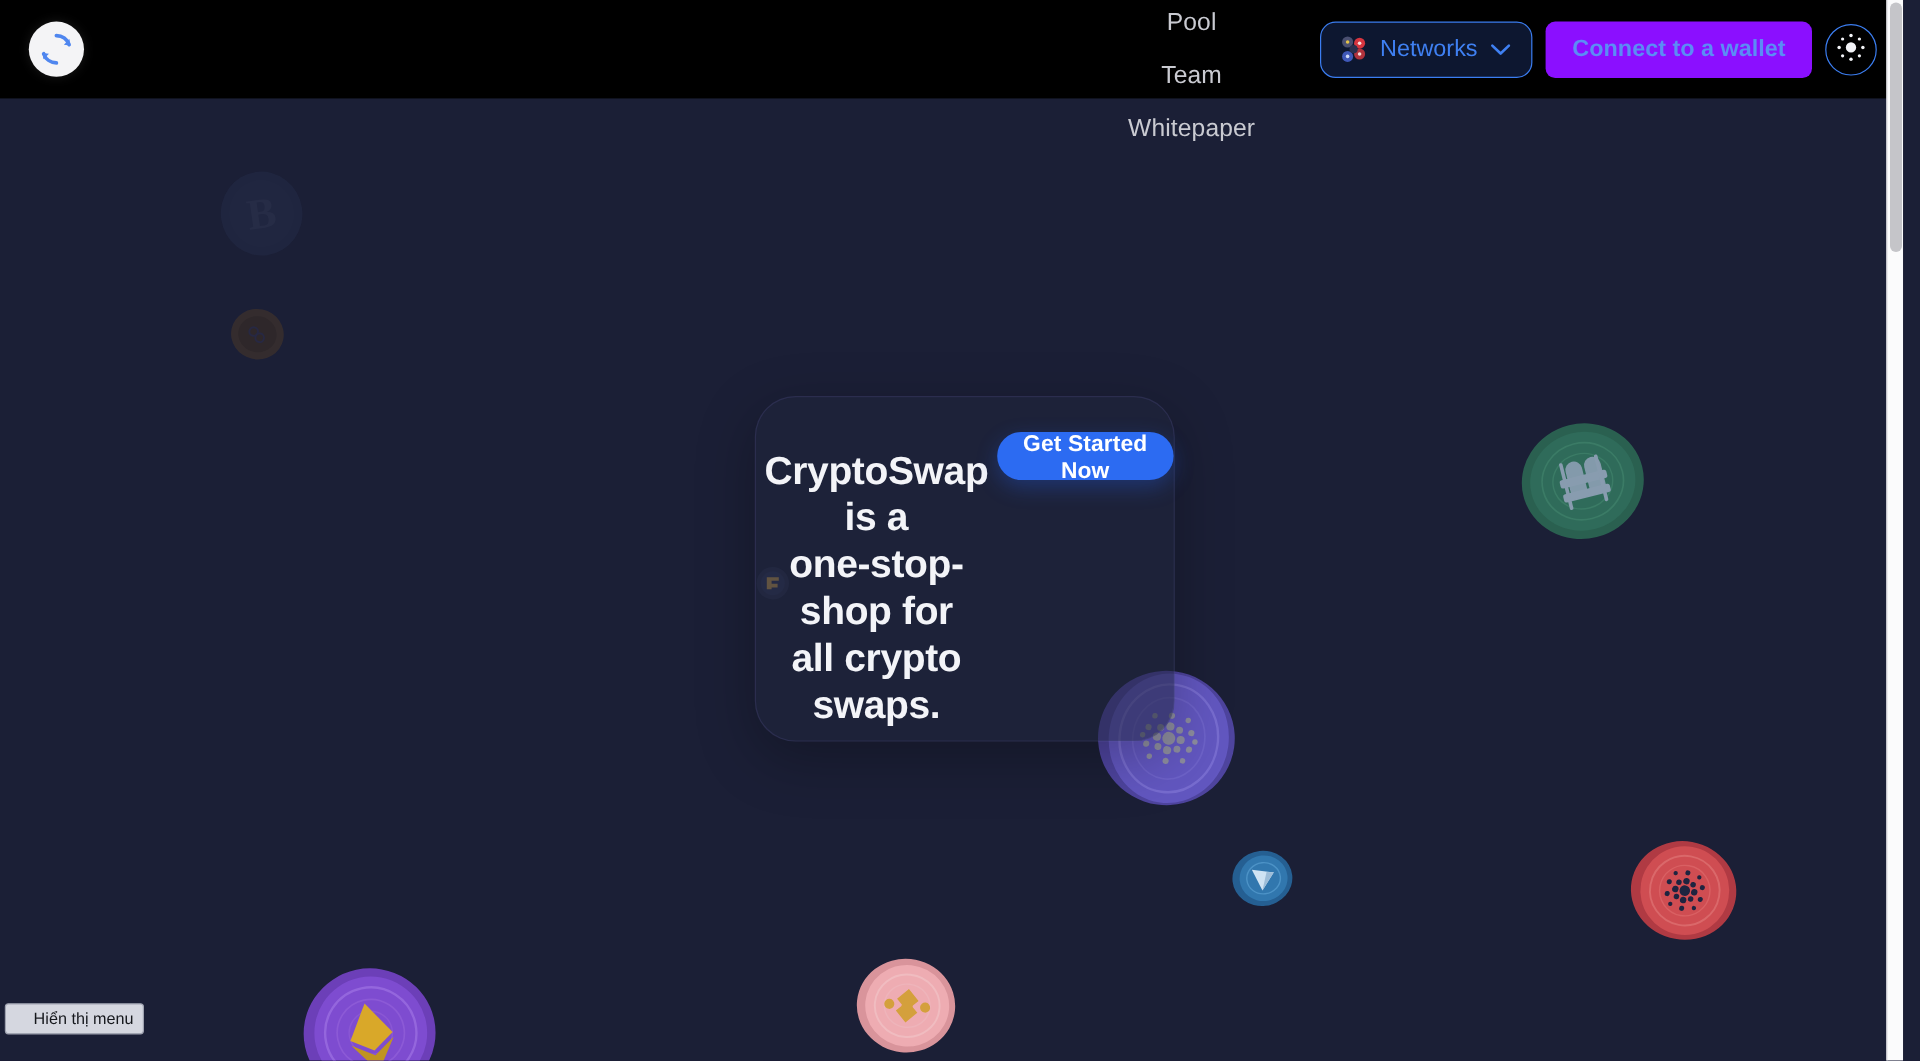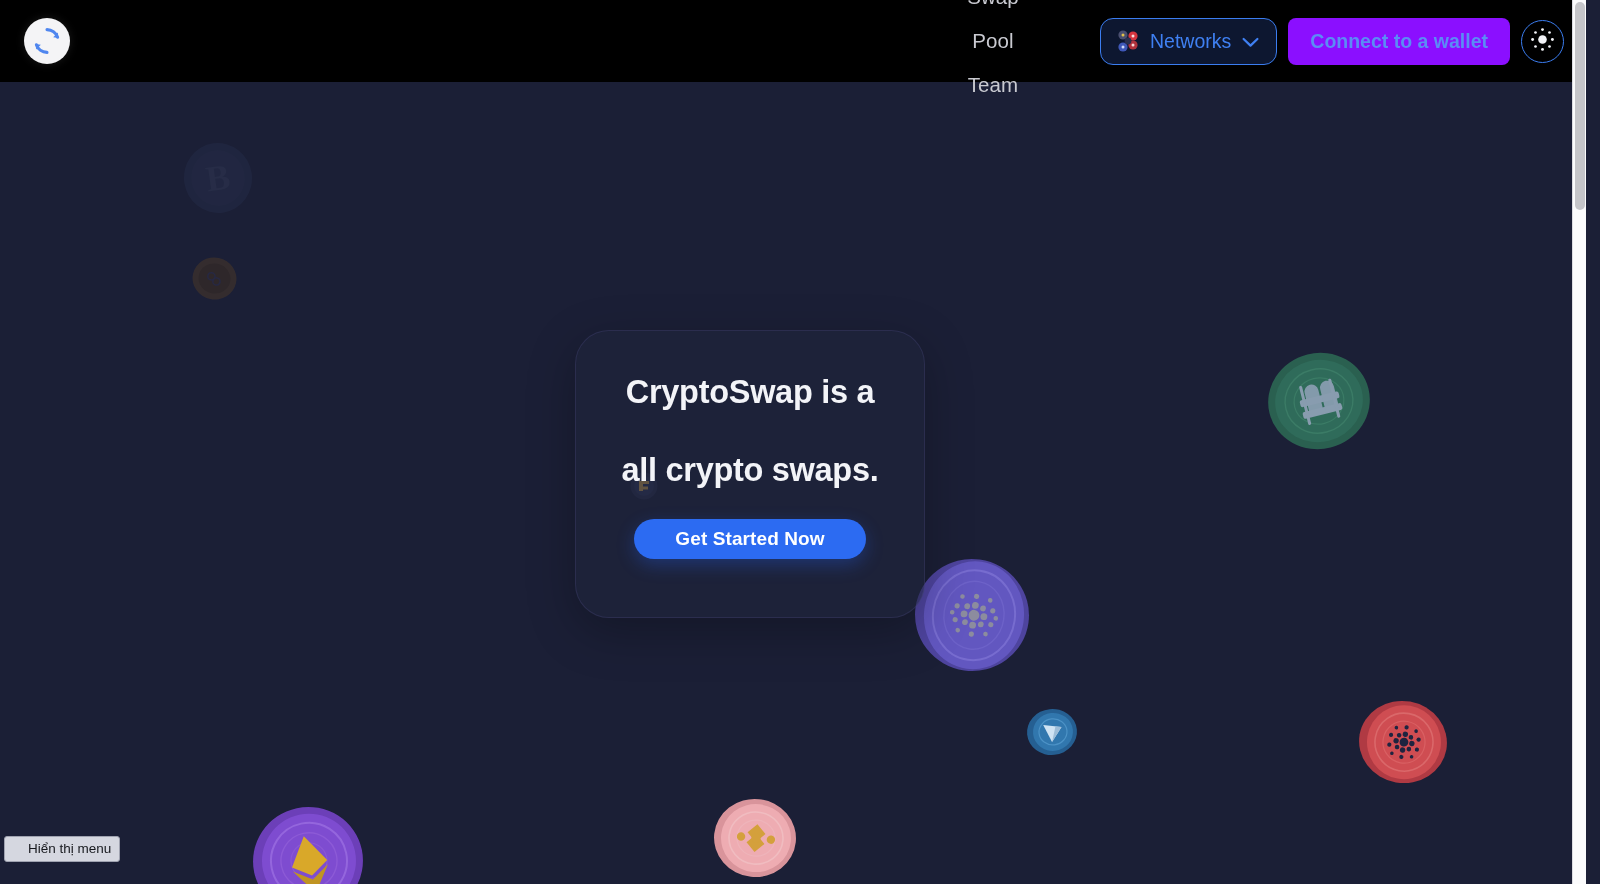--- a/index.html
+++ b/index.html
@@ -125,31 +125,31 @@
     position: relative;
     width: 100%;
     height: 802px;
     background: #1b1f36;
     overflow: hidden;
   }
 
   
   .hero-card {
     position: absolute;
-    left: 575px;
+    left: 629px;
     top: 248px;
     width: 350px;
     height: 288px;
     border-radius: 34px;
     background: rgba(31,36,60,0.55);
     border: 1px solid rgba(120,110,190,0.16);
     box-shadow: 0 14px 48px rgba(0,0,0,0.26);
     display: flex;
-    flex-direction: column;
-    align-items: center;
+    flex-direction: row;
+    align-items: flex-start;
     z-index: 20;
   }
 
   .hero-title {
     margin-top: 42px;
     width: 316px;
     text-align: center;
     color: #f3f4f8;
     font-size: 32.5px;
     font-weight: 700;
@@ -238,20 +238,21 @@
         </svg>
       </span>
     </a>
 
     <div class="nav-spacer"></div>
 
     <nav class="main-nav">
       <a class="nav-link" href="#">Swap</a>
       <a class="nav-link" href="#">Pool</a>
       <a class="nav-link" href="#">Team</a>
+      <a class="nav-link" href="#">Whitepaper</a>
     </nav>
 
     <div class="header-actions">
 
       <button class="networks-btn">
         <span class="net-icons">
           <svg width="26" height="26" viewBox="0 0 26 26" aria-hidden="true">
             <circle cx="8" cy="7" r="4.6" fill="#4a4f70"></circle>
             <circle cx="8" cy="7" r="1.5" fill="#e2c24a"></circle>
             <circle cx="18" cy="8" r="4.6" fill="#d6353f"></circle>
@@ -334,21 +335,21 @@
       <svg viewBox="0 0 28 28" aria-hidden="true">
         <circle cx="14" cy="14" r="13.5" fill="#262c46"></circle>
         <circle cx="14" cy="14" r="10" fill="#2b3150"></circle>
         <path d="M9 9 h10 v3 h-6 v2.5 h5 v3 h-5 V19 H9 Z" fill="#b28c47"></path>
       </svg>
     </div>
 
     <section class="hero-card">
       <h1 class="hero-title">
         <span>CryptoSwap is a</span><br>
-        <br>
+        <span>one-stop-shop for</span><br>
         <span>all crypto swaps.</span>
       </h1>
       <button class="cta-btn">Get Started Now</button>
     </section>
 
     <div class="coin" style="left:914px; top:476px; width:116px; height:114px; transform:rotate(8deg);">
       <svg viewBox="0 0 116 114" aria-hidden="true">
         <ellipse cx="58" cy="57" rx="57" ry="56" fill="#4e449e"></ellipse>
         <ellipse cx="60" cy="57" rx="50" ry="54" fill="#6257c0"></ellipse>
         <ellipse cx="60" cy="57" rx="41" ry="45" fill="none" stroke="#776ccf" stroke-width="2"></ellipse>

